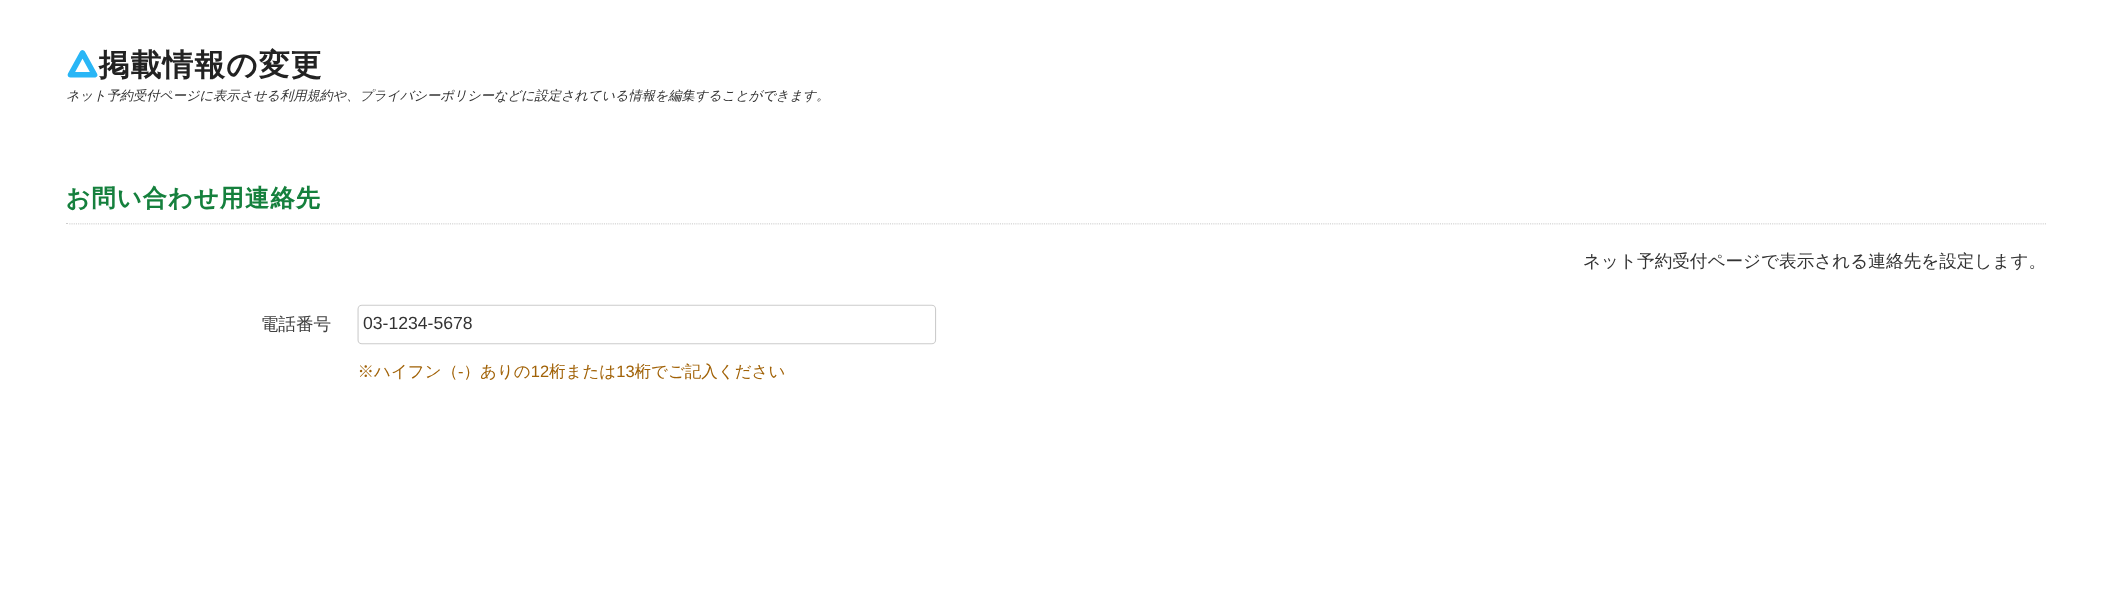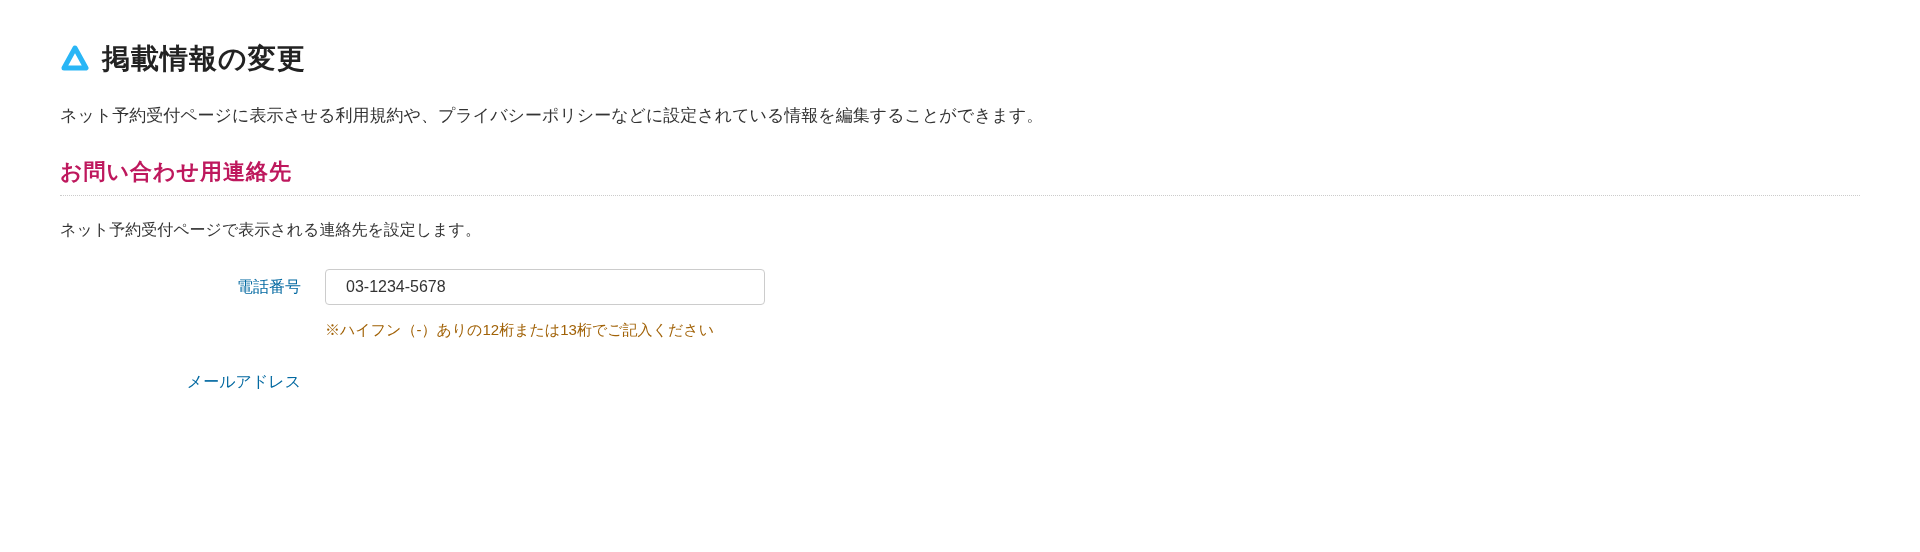--- a/index.html
+++ b/index.html
@@ -11,86 +11,86 @@
     body {
       font-family: -apple-system, BlinkMacSystemFont, "Hiragino Sans", "Hiragino Kaku Gothic ProN", Meiryo, sans-serif;
       background: #ffffff;
       color: #333333;
       padding: 40px 60px;
     }
     
     .page-header {
       display: flex;
       align-items: center;
-      gap: 12px;
-      margin-bottom: 24px;
     }
     
     .header-icon {
       display: inline-flex;
       align-items: center;
       justify-content: center;
     }
     
     .page-title {
       font-size: 28px;
       font-weight: 700;
       color: #222222;
       letter-spacing: 1px;
     }
     
     .page-description {
-      font-size: 17px;
+      font-size: 12px;
       color: #333333;
-      margin-bottom: 28px;
+      margin-bottom: 68px;
       line-height: 1.6;
+      font-style: italic;
     }
     
     .section-title {
       font-size: 22px;
       font-weight: 700;
-      color: #be185d;
+      color: #15803d;
       margin-bottom: 8px;
       letter-spacing: 1px;
     }
     
     .section-divider {
       border: none;
       border-top: 1px dotted #cccccc;
       margin-bottom: 24px;
     }
     
     .section-description {
       font-size: 16px;
       color: #333333;
       margin-bottom: 28px;
+      text-align: right;
     }
     
     .form-row {
       display: flex;
       align-items: flex-start;
       margin-bottom: 24px;
     }
     
     .form-label {
       width: 265px;
       text-align: right;
       font-size: 16px;
-      color: #0369a1;
+      color: #404040;
       padding-top: 8px;
       padding-right: 24px;
     }
     
     .form-field {
       flex: 0 0 auto;
     }
     
     .text-input {
-      width: 440px;
-      padding: 8px 20px;
+      width: 526px;
+      padding: 8px 4px;
       font-size: 16px;
       border: 1px solid #cccccc;
       border-radius: 4px;
       color: #333333;
       font-family: inherit;
     }
     
     .field-hint {
       font-size: 15px;
       color: #a16207;
@@ -118,14 +118,13 @@
 
 <div class="form-row">
   <div class="form-label">電話番号</div>
   <div class="form-field">
     <input type="text" class="text-input" value="03-1234-5678" style="">
     <div class="field-hint">※ハイフン（-）ありの12桁または13桁でご記入ください</div>
   </div>
 </div>
 
 <div class="form-row">
-  <div class="form-label">メールアドレス</div>
 </div>
 
 </body></html>

